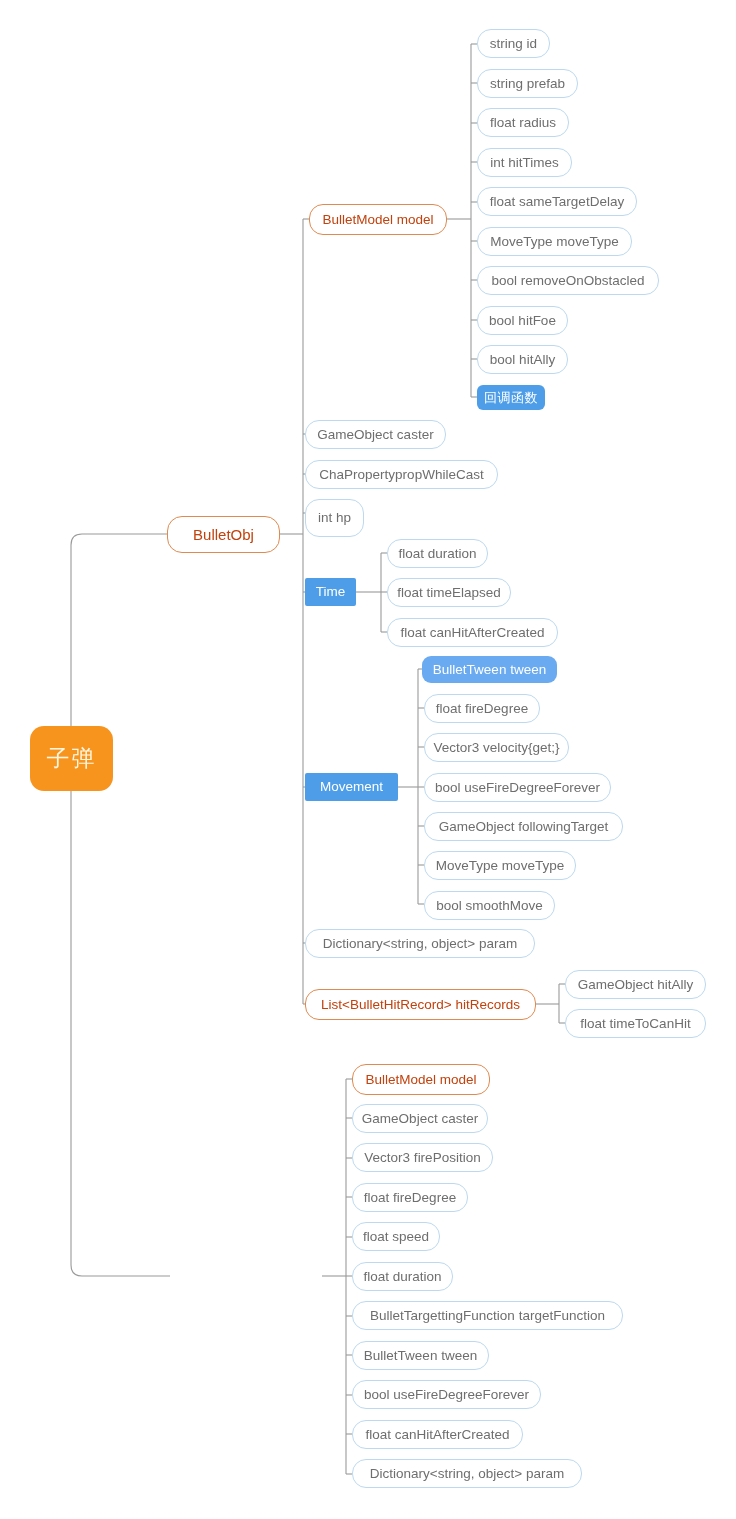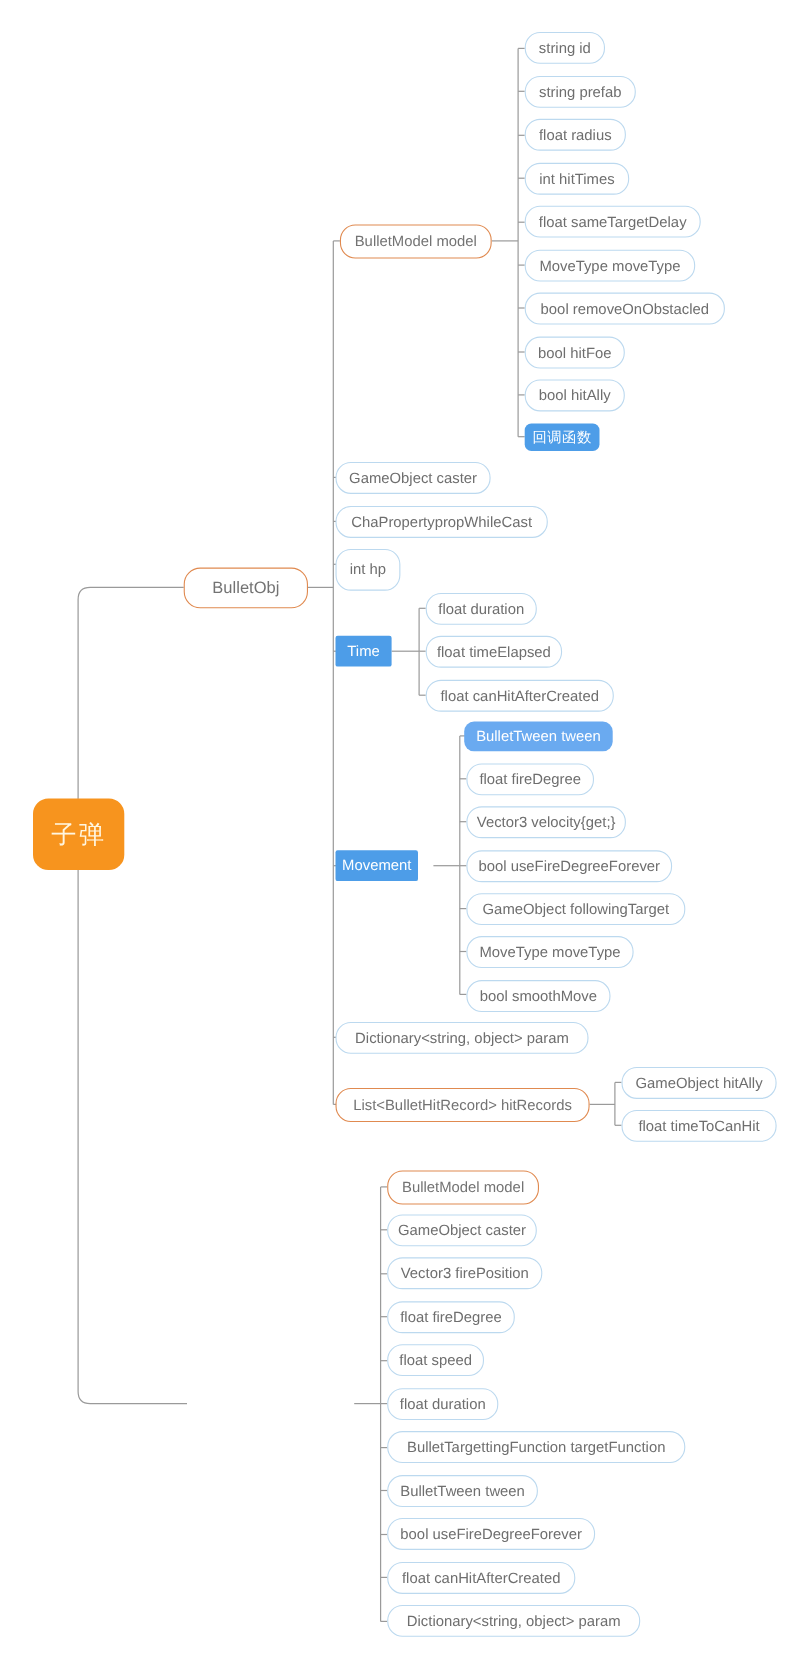--- a/index.html
+++ b/index.html
@@ -50,21 +50,21 @@
     border-radius: 14px;
     color: #6e6e6e;
     font-size: 13.5px;
     padding: 8px 11px;
   }
   
   .node.topic {
     background: #ffffff;
     border: 1.6px solid #e08a50;
     border-radius: 15px;
-    color: #737373;
+    color: #c2410c;
     font-size: 15px;
     padding: 0 12px;
   }
   .node.topic.small {
     font-size: 13.5px;
     border-radius: 14px;
   }
   
   .node.blue {
     background: #4d9de8;
@@ -189,21 +189,21 @@
 
   <div class="node leaf" style="left:305px; top:420px; width:141px; height:29px;">GameObject caster</div>
   <div class="node leaf" style="left:305px; top:460px; width:193px; height:29px;">ChaPropertypropWhileCast</div>
   <div class="node leaf" style="left:305px; top:499px; width:59px; height:38px;">int hp</div>
 
   <div class="node blue" style="left:305px; top:578px; width:51px; height:28px;">Time</div>
   <div class="node leaf" style="left:387px; top:539px; width:101px; height:29px;">float duration</div>
   <div class="node leaf" style="left:387px; top:578px; width:124px; height:29px;">float timeElapsed</div>
   <div class="node leaf" style="left:387px; top:618px; width:171px; height:29px;">float canHitAfterCreated</div>
 
-  <div class="node blue" style="left:305px; top:773px; width:75px; height:28px;text-align:right;">Movement</div>
+  <div class="node blue" style="left:305px; top:773px; width:93px; height:28px;text-align:right;">Movement</div>
   <div class="node blue light" style="left:422px; top:656px; width:135px; height:27px;">BulletTween tween</div>
   <div class="node leaf" style="left:424px; top:694px; width:116px; height:29px;">float fireDegree</div>
   <div class="node leaf" style="left:424px; top:733px; width:145px; height:29px;">Vector3 velocity{get;}</div>
   <div class="node leaf" style="left:424px; top:773px; width:187px; height:29px;">bool useFireDegreeForever</div>
   <div class="node leaf" style="left:424px; top:812px; width:199px; height:29px;">GameObject followingTarget</div>
   <div class="node leaf" style="left:424px; top:851px; width:152px; height:29px;">MoveType moveType</div>
   <div class="node leaf" style="left:424px; top:891px; width:131px; height:29px;">bool smoothMove</div>
 
   <div class="node leaf" style="left:305px; top:929px; width:230px; height:29px;">Dictionary&lt;string, object&gt; param</div>
 

